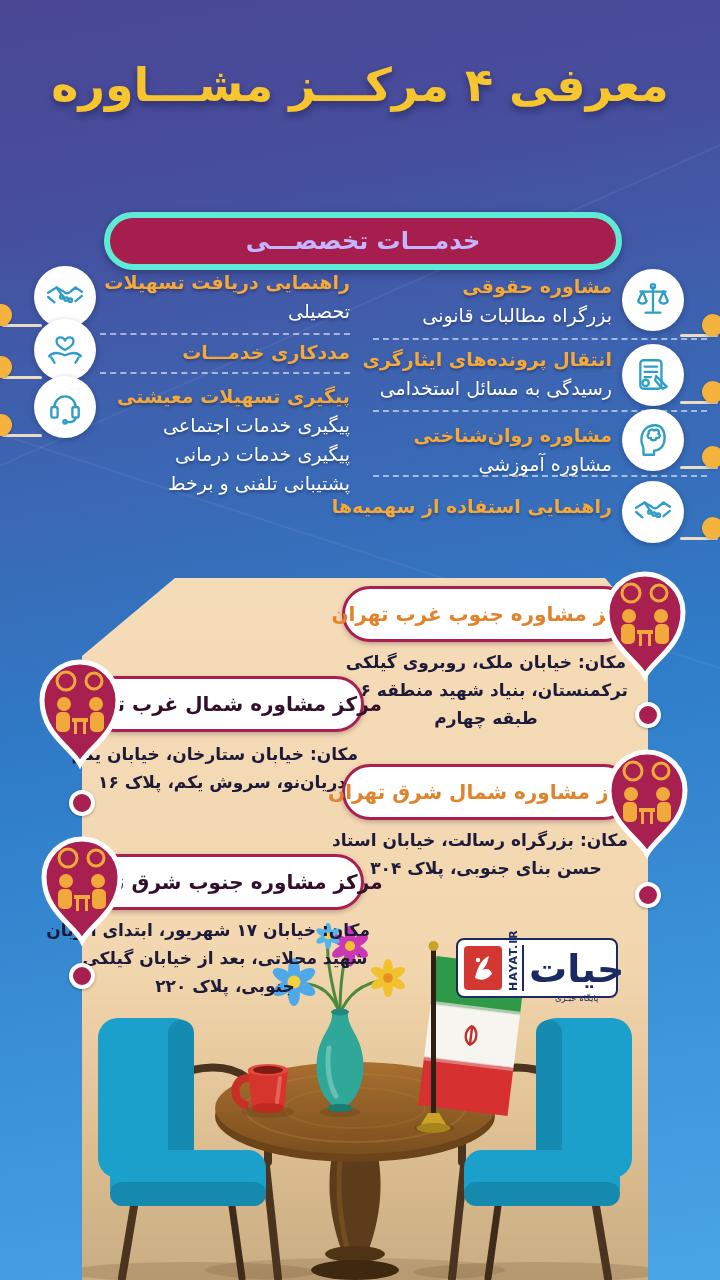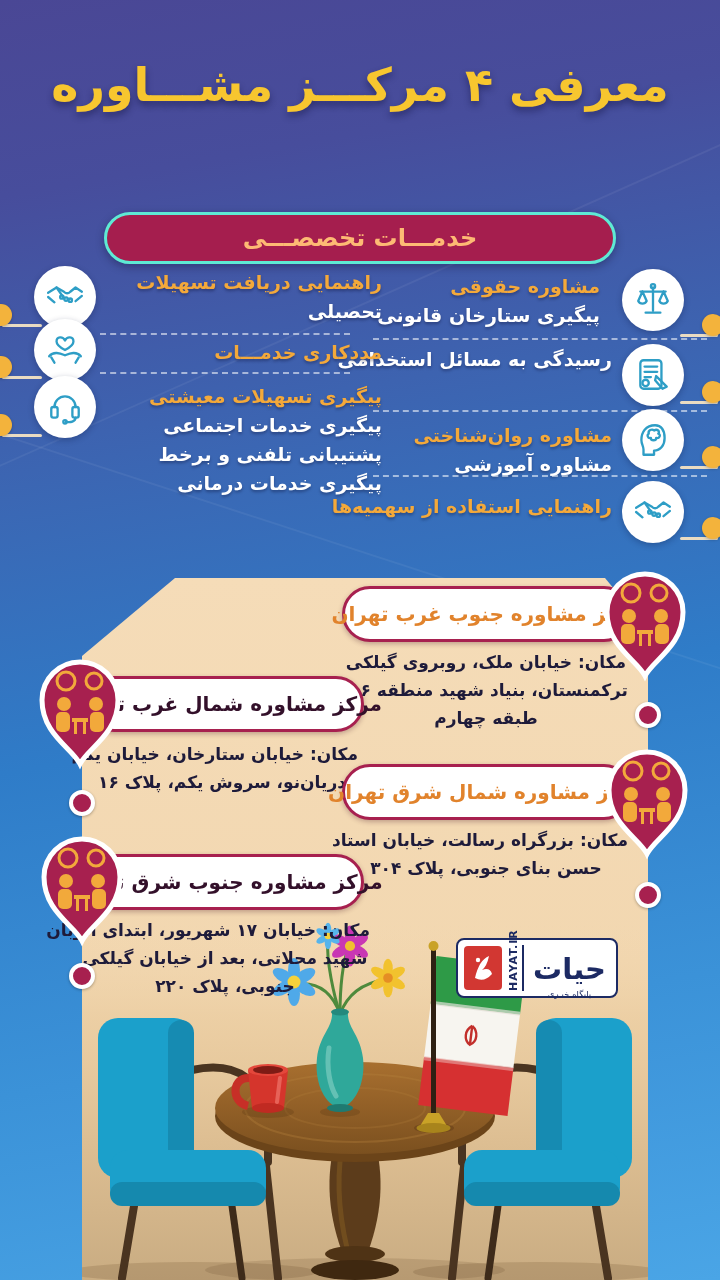--- a/index.html
+++ b/index.html
@@ -10,35 +10,35 @@
   .deco{position:absolute;background:rgba(255,255,255,.06);z-index:0;}
   .deco1{width:900px;height:2px;left:-80px;top:300px;transform:rotate(-24deg);}
   .deco2{width:900px;height:2px;left:-60px;top:560px;transform:rotate(18deg);}
 
   
   .title{position:absolute;left:0;width:720px;text-align:center;z-index:2;font-weight:bold;
          white-space:nowrap;text-shadow:0 4px 7px rgba(15,15,60,.45);direction:rtl;}
   .title1{top:58px;font-size:46px;color:#F7C62F;}
   .title2{top:126px;font-size:44px;color:#ffffff;}
   .badge{position:absolute;left:104px;top:212px;width:506px;height:46px;z-index:2;
-         background:#A51E4E;border:3px solid #5eead4;border-radius:30px;
+         background:#A51E4E;border:6px solid #5eead4;border-radius:30px;
          display:flex;align-items:center;justify-content:center;
-         color:#fdba74;font-size:24px;font-weight:bold;direction:rtl;
+         color:#c4b5fd;font-size:24px;font-weight:bold;direction:rtl;
          box-shadow:0 3px 8px rgba(20,10,40,.35);}
 
   
   .icon-circle{position:absolute;width:62px;height:62px;background:#fff;border-radius:50%;
                display:flex;align-items:center;justify-content:center;z-index:2;
                box-shadow:0 2px 6px rgba(10,20,60,.3);}
   .icon-circle svg{width:38px;height:38px;stroke:#2E9EC6;fill:none;stroke-width:2.2;
                    stroke-linecap:round;stroke-linejoin:round;}
-  .svc-text{position:absolute;z-index:2;direction:rtl;text-align:right;margin-left:32px;}
+  .svc-text{position:absolute;z-index:2;direction:rtl;text-align:right;}
   .svc-title{color:#F4A93A;font-size:19px;font-weight:bold;line-height:29px;white-space:nowrap;
              text-shadow:0 2px 3px rgba(10,10,40,.35);}
-  .svc-line{color:#ffffff;font-size:19px;font-weight:bold;line-height:29px;white-space:nowrap;
+  .svc-line{color:#ffffff;font-size:19px;font-weight:normal;line-height:29px;white-space:nowrap;
             text-shadow:0 2px 3px rgba(10,10,40,.35);}
   .sep{position:absolute;border-top:2px dashed rgba(255,255,255,.55);z-index:2;}
   .edge-dot{position:absolute;width:22px;height:22px;border-radius:50%;background:#F3B33C;z-index:2;
             box-shadow:0 1px 3px rgba(0,0,0,.25);}
   .conn-line{position:absolute;height:3px;background:#EADCC2;z-index:1;border-radius:2px;}
 
   
   .panel{position:absolute;left:82px;top:578px;width:566px;height:702px;z-index:1;
          background:linear-gradient(180deg,#F5DCB8 0%,#F2D7B0 55%,#EFD2A8 100%);
          clip-path:polygon(93px 0,523px 0,566px 52px,566px 702px,0 702px,0 78px);}
@@ -61,21 +61,21 @@
   
   .logo{position:absolute;left:456px;top:938px;width:162px;height:60px;z-index:6;
         background:#fff;border:2px solid #1C2A63;border-radius:8px;
         display:flex;flex-direction:row;align-items:center;direction:ltr;padding:4px 6px;box-sizing:border-box;gap:5px;}
   .logo-red{width:38px;height:44px;background:#D23732;border-radius:4px;flex:0 0 auto;
             display:flex;align-items:center;justify-content:center;}
   .logo-site{writing-mode:vertical-rl;transform:rotate(180deg);font-size:11px;font-weight:bold;
              color:#1C2A63;letter-spacing:1px;border-left:2px solid #1C2A63;padding-left:2px;flex:0 0 auto;
              height:46px;display:flex;align-items:center;}
   .logo-name-wrap{flex:1;text-align:center;direction:rtl;line-height:1;}
-  .logo-name{font-size:29px;font-weight:bold;color:#1C2A63;margin-top:17px;}
+  .logo-name{font-size:38px;font-weight:bold;color:#1C2A63;margin-top:17px;}
   .logo-sub{font-size:8.5px;font-weight:normal;color:#1C2A63;letter-spacing:2px;margin-top:6px;}
 </style>
 </head>
 <body>
 
 <div class="page">
   <div class="bg"></div>
   <div class="deco deco1"></div>
   <div class="deco deco2"></div>
 
@@ -92,35 +92,36 @@
   <div class="edge-dot" style="left:702px;top:517px;"></div>
 
   <div class="icon-circle" style="right:36px;top:269px;">
     <svg viewBox="0 0 36 36">
         <path d="M18 6 V28 M11 30 H25 M6 10 H30"></path>
         <circle cx="18" cy="5" r="2"></circle>
       <path d="M8 10 L4 19 M8 10 L12 19 M4 19 A4.5 4.5 0 0 0 12 19"></path>
       <path d="M28 10 L24 19 M28 10 L32 19 M24 19 A4.5 4.5 0 0 0 32 19"></path>
       </svg>
   </div>
-  <div class="svc-text" style="right:120px;top:272px;">
+  <div class="svc-text" style="right:108px;top:272px;">
     <div class="svc-title">مشاوره حقوقی</div>
-    <div class="svc-line">پیگیری ستارخان قانونی</div>
+    <div class="svc-line">بزرگراه مطالبات قانونی</div>
   </div>
   <div class="sep" style="left:373px;top:338px;width:334px;"></div>
 
   <div class="icon-circle" style="right:36px;top:344px;">
     <svg viewBox="0 0 36 36">
         <rect x="6" y="4" width="20" height="27" rx="3"></rect>
       <path d="M10 10 H22 M10 15 H22 M10 20 H16"></path>
         <circle cx="11" cy="25.5" r="3"></circle>
       <path d="M21 19 L31 29 L27 31 L20 23 Z"></path>
       </svg>
   </div>
   <div class="svc-text" style="right:108px;top:345px;">
+    <div class="svc-title">انتقال پرونده‌های ایثارگری</div>
     <div class="svc-line">رسیدگی به مسائل استخدامی</div>
   </div>
   <div class="sep" style="left:373px;top:410px;width:334px;"></div>
 
   <div class="icon-circle" style="right:36px;top:409px;">
     <svg viewBox="0 0 36 36">
         <path d="M20 4 C11 4 7 11 7 18 C7 22 9 24 9 27 L9 32 L19 32 L19 28 C25 28 29 23 29 16 C29 9 26 4 20 4 Z"></path>
       <path d="M14 12 C13 9 17 7 19 9 C22 7 25 10 23 12 C26 13 24 17 21 16 C21 19 16 19 16 16 C13 17 12 13 14 12 Z"></path>
       </svg>
   </div>
@@ -182,22 +183,22 @@
         <path d="M8 18 A10 10 0 0 1 28 18"></path>
       <rect x="5" y="18" width="6" height="10" rx="2"></rect>
         <rect x="25" y="18" width="6" height="10" rx="2"></rect>
       <path d="M28 28 C28 32 23 33 19 32"></path>
         <circle cx="18" cy="32" r="1.6"></circle>
       </svg>
   </div>
   <div class="svc-text" style="left:104px;top:382px;width:246px;">
     <div class="svc-title">پیگیری تسهیلات معیشتی</div>
     <div class="svc-line">پیگیری خدمات اجتماعی</div>
+    <div class="svc-line">پیگیری خدمات درمانی</div>
     <div class="svc-line">پشتیبانی تلفنی و برخط</div>
-    <div class="svc-line">پیگیری خدمات درمانی</div>
   </div>
 
   <div class="panel"></div>
 
   <svg class="photo" viewBox="0 0 566 360">
     <defs>
       <linearGradient id="pbg" x1="0" y1="0" x2="0" y2="1">
         <stop offset="0" stop-color="#F2D7B0" stop-opacity="0"></stop>
         <stop offset="0.28" stop-color="#EACCA0" stop-opacity="0.75"></stop>
         <stop offset="0.62" stop-color="#DDBE92"></stop>

